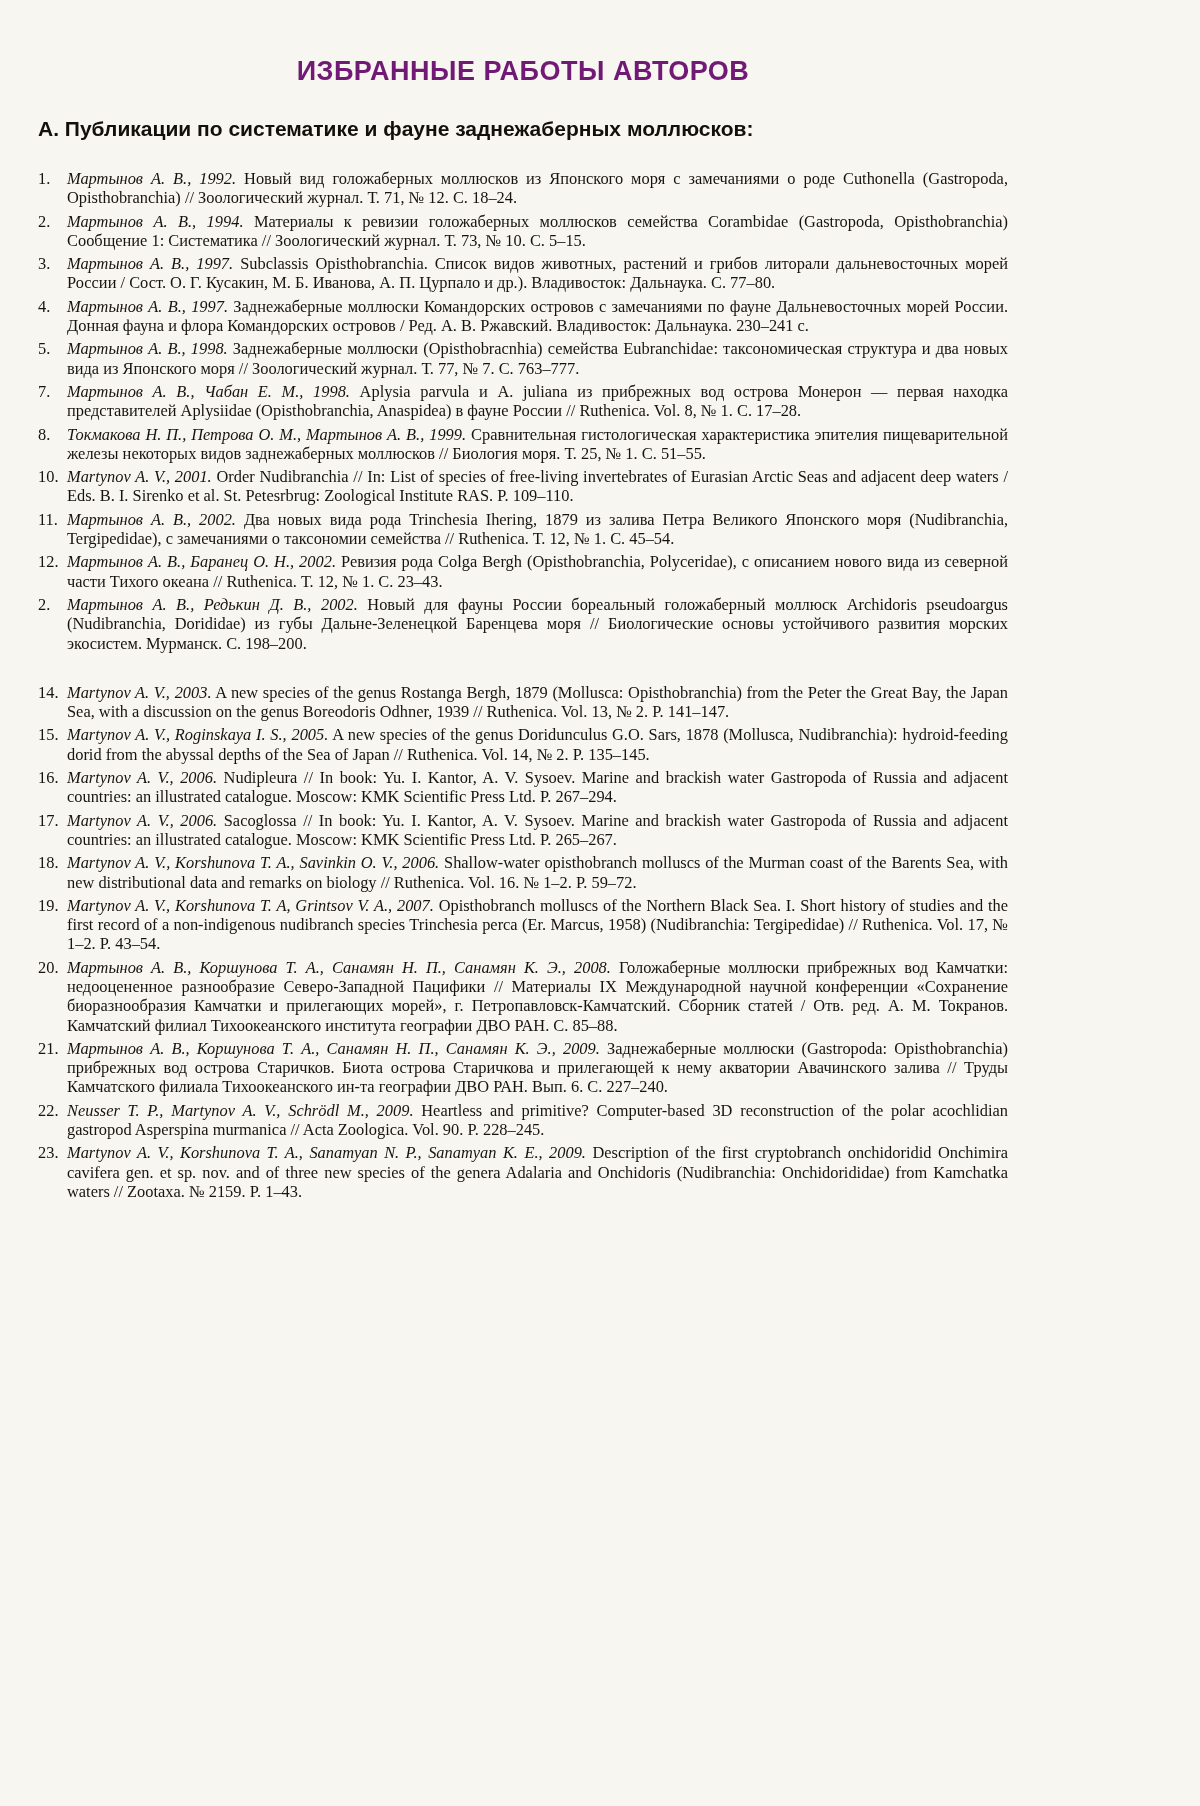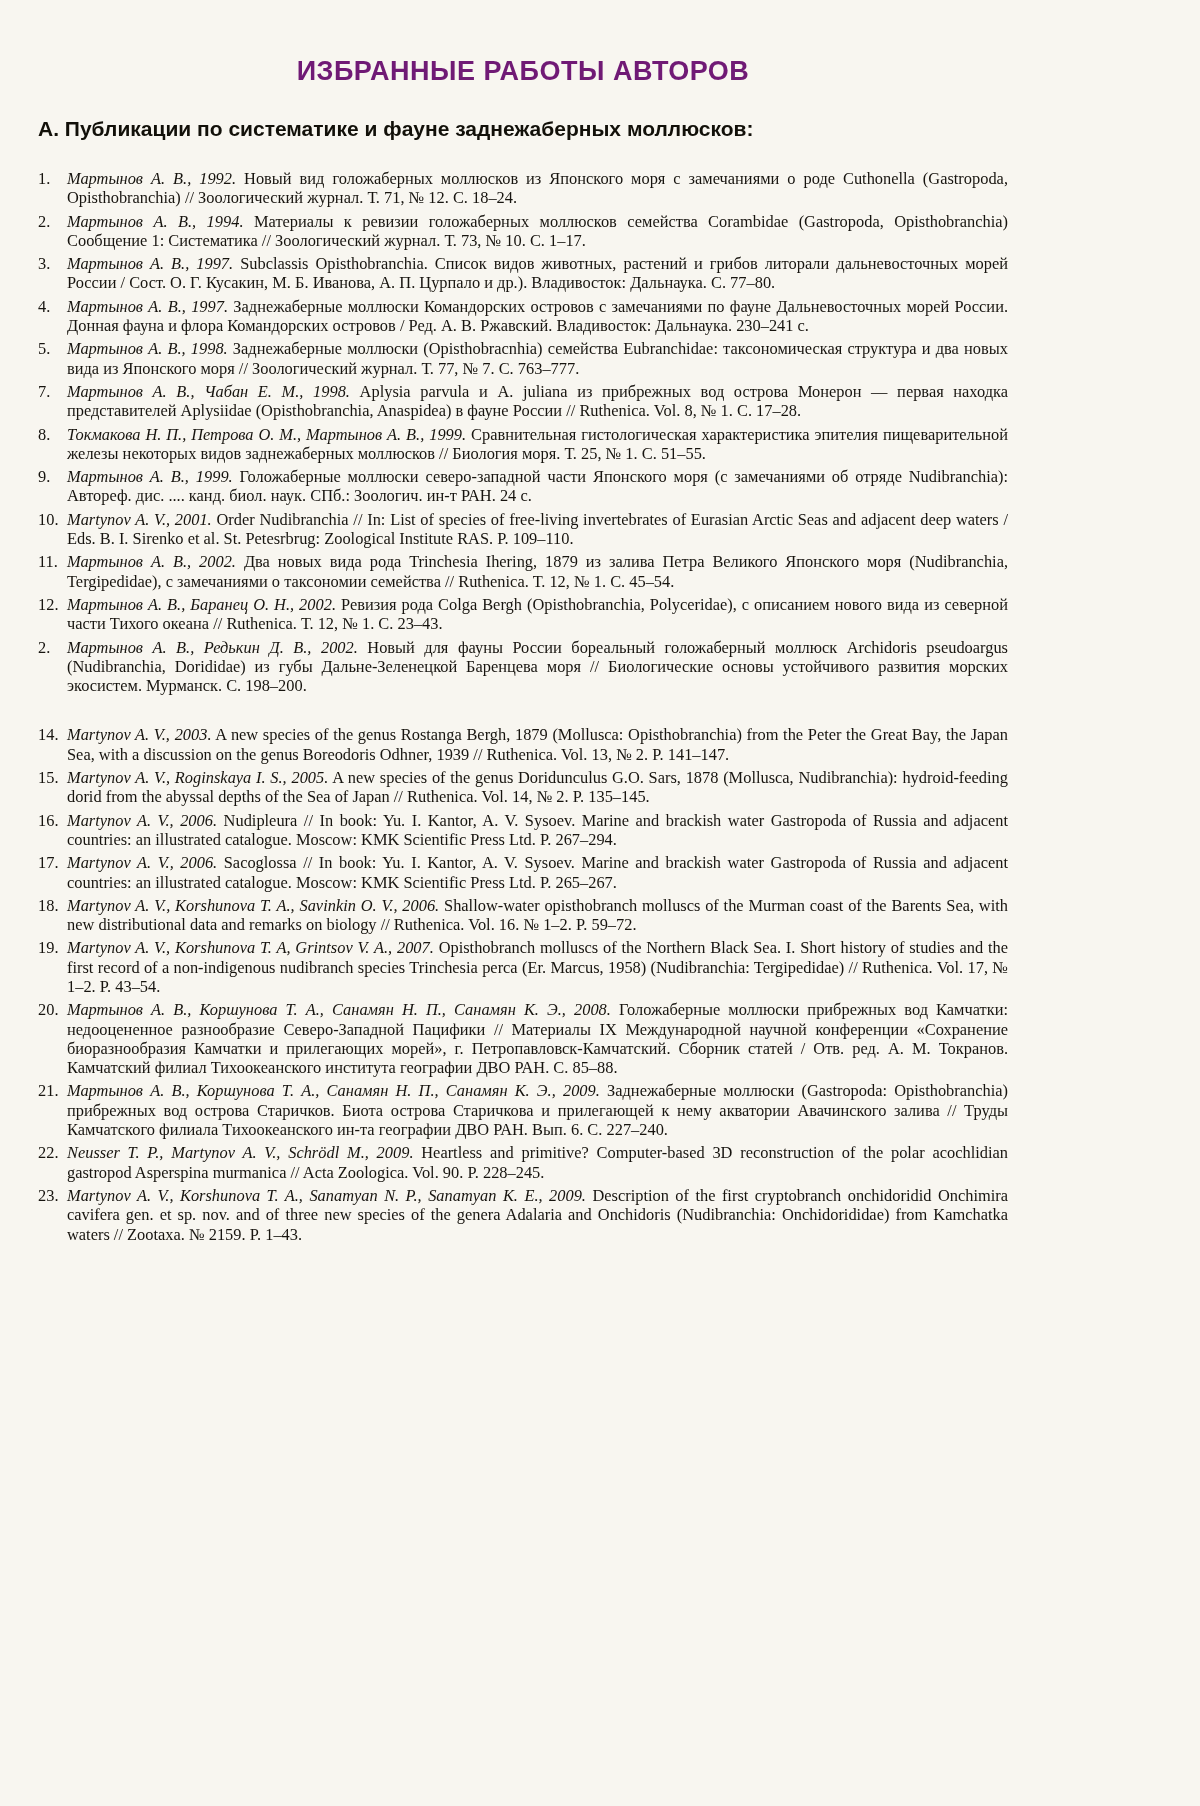--- a/index.html
+++ b/index.html
@@ -79,27 +79,26 @@
 <div class="page">
 
   <h1 class="title">ИЗБРАННЫЕ РАБОТЫ АВТОРОВ</h1>
 
   <h2 class="section-heading">А. Публикации по систематике и фауне заднежаберных моллюсков:</h2>
 
   <div class="columns">
 
     <div class="col">
       <p class="ref"><span class="ref-num">1.</span><span class="ref-authors">Мартынов А. В., 1992.</span> <span class="ref-body">Новый вид голожаберных моллюсков из Японского моря с замечаниями о роде Cuthonella (Gastropoda, Opisthobranchia) // Зоологический журнал. Т. 71, № 12. С. 18–24.</span></p>
-      <p class="ref"><span class="ref-num">2.</span><span class="ref-authors">Мартынов А. В., 1994.</span> <span class="ref-body">Материалы к ревизии голожаберных моллюсков семейства Corambidae (Gastropoda, Opisthobranchia) Сообщение 1: Систематика // Зоологический журнал. Т. 73, № 10. С. 1–17.</span></p>
+      <p class="ref"><span class="ref-num">2.</span><span class="ref-authors">Мартынов А. В., 1994.</span> <span class="ref-body">Материалы к ревизии голожаберных моллюсков семейства Corambidae (Gastropoda, Opisthobranchia) Сообщение 1: Систематика // Зоологический журнал. Т. 73, № 10. С. 5–15.</span></p>
       <p class="ref"><span class="ref-num">3.</span><span class="ref-authors">Мартынов А. В., 1997.</span> <span class="ref-body">Subclassis Opisthobranchia. Список видов животных, растений и грибов литорали дальневосточных морей России / Сост. О. Г. Кусакин, М. Б. Иванова, А. П. Цурпало и др.). Владивосток: Дальнаука. С. 77–80.</span></p>
       <p class="ref"><span class="ref-num">4.</span><span class="ref-authors">Мартынов А. В., 1997.</span> <span class="ref-body">Заднежаберные моллюски Командорских островов с замечаниями по фауне Дальневосточных морей России. Донная фауна и флора Командорских островов / Ред. А. В. Ржавский. Владивосток: Дальнаука. 230–241 с.</span></p>
       <p class="ref"><span class="ref-num">5.</span><span class="ref-authors">Мартынов А. В., 1998.</span> <span class="ref-body">Заднежаберные моллюски (Opisthobracnhia) семейства Eubranchidae: таксономическая структура и два новых вида из Японского моря // Зоологический журнал. Т. 77, № 7. С. 763–777.</span></p>
       <p class="ref"><span class="ref-num">7.</span><span class="ref-authors">Мартынов А. В., Чабан Е. М., 1998.</span> <span class="ref-body">Aplysia parvula и A. juliana из прибрежных вод острова Монерон — первая находка представителей Aplysiidae (Opisthobranchia, Anaspidea) в фауне России // Ruthenica. Vol. 8, № 1. С. 17–28.</span></p>
       <p class="ref"><span class="ref-num">8.</span><span class="ref-authors">Токмакова Н. П., Петрова О. М., Мартынов А. В., 1999.</span> <span class="ref-body">Сравнительная гистологическая характеристика эпителия пищеварительной железы некоторых видов заднежаберных моллюсков // Биология моря. Т. 25, № 1. С. 51–55.</span></p>
-      <p class="ref"><span class="ref-num">9.</span><span class="ref-authors">Мартынов А. В., 1999.</span> <span class="ref-body">Голожаберные моллюски северо-западной части Японского моря (с замечаниями об отряде Nudibranchia): Автореф. дис. .... канд. биол. наук. СПб.: Зоологич. ин-т РАН. 24 с.</span></p>
       <p class="ref"><span class="ref-num">10.</span><span class="ref-authors">Martynov A. V., 2001.</span> <span class="ref-body">Order Nudibranchia // In: List of species of free-living invertebrates of Eurasian Arctic Seas and adjacent deep waters / Eds. B. I. Sirenko et al. St. Petesrbrug: Zoological Institute RAS. P. 109–110.</span></p>
       <p class="ref"><span class="ref-num">11.</span><span class="ref-authors">Мартынов А. В., 2002.</span> <span class="ref-body">Два новых вида рода Trinchesia Ihering, 1879 из залива Петра Великого Японского моря (Nudibranchia, Tergipedidae), с замечаниями о таксономии семейства // Ruthenica. Т. 12, № 1. С. 45–54.</span></p>
       <p class="ref"><span class="ref-num">12.</span><span class="ref-authors">Мартынов А. В., Баранец О. Н., 2002.</span> <span class="ref-body">Ревизия рода Colga Bergh (Opisthobranchia, Polyceridae), с описанием нового вида из северной части Тихого океана // Ruthenica. Т. 12, № 1. С. 23–43.</span></p>
       <p class="ref"><span class="ref-num">2.</span><span class="ref-authors">Мартынов А. В., Редькин Д. В., 2002.</span> <span class="ref-body">Новый для фауны России бореальный голожаберный моллюск Archidoris pseudoargus (Nudibranchia, Dorididae) из губы Дальне-Зеленецкой Баренцева моря // Биологические основы устойчивого развития морских экосистем. Мурманск. С. 198–200.</span></p>
     </div>
 
     <div class="col">
       <p class="ref"><span class="ref-num">14.</span><span class="ref-authors">Martynov A. V., 2003.</span> <span class="ref-body">A new species of the genus Rostanga Bergh, 1879 (Mollusca: Opisthobranchia) from the Peter the Great Bay, the Japan Sea, with a discussion on the genus Boreodoris Odhner, 1939 // Ruthenica. Vol. 13, № 2. P. 141–147.</span></p>
       <p class="ref"><span class="ref-num">15.</span><span class="ref-authors">Martynov A. V., Roginskaya I. S., 2005.</span> <span class="ref-body">A new species of the genus Doridunculus G.O. Sars, 1878 (Mollusca, Nudibranchia): hydroid-feeding dorid from the abyssal depths of the Sea of Japan // Ruthenica. Vol. 14, № 2. P. 135–145.</span></p>
       <p class="ref"><span class="ref-num">16.</span><span class="ref-authors">Martynov A. V., 2006.</span> <span class="ref-body">Nudipleura // In book: Yu. I. Kantor, A. V. Sysoev. Marine and brackish water Gastropoda of Russia and adjacent countries: an illustrated catalogue. Moscow: KMK Scientific Press Ltd. P. 267–294.</span></p>

